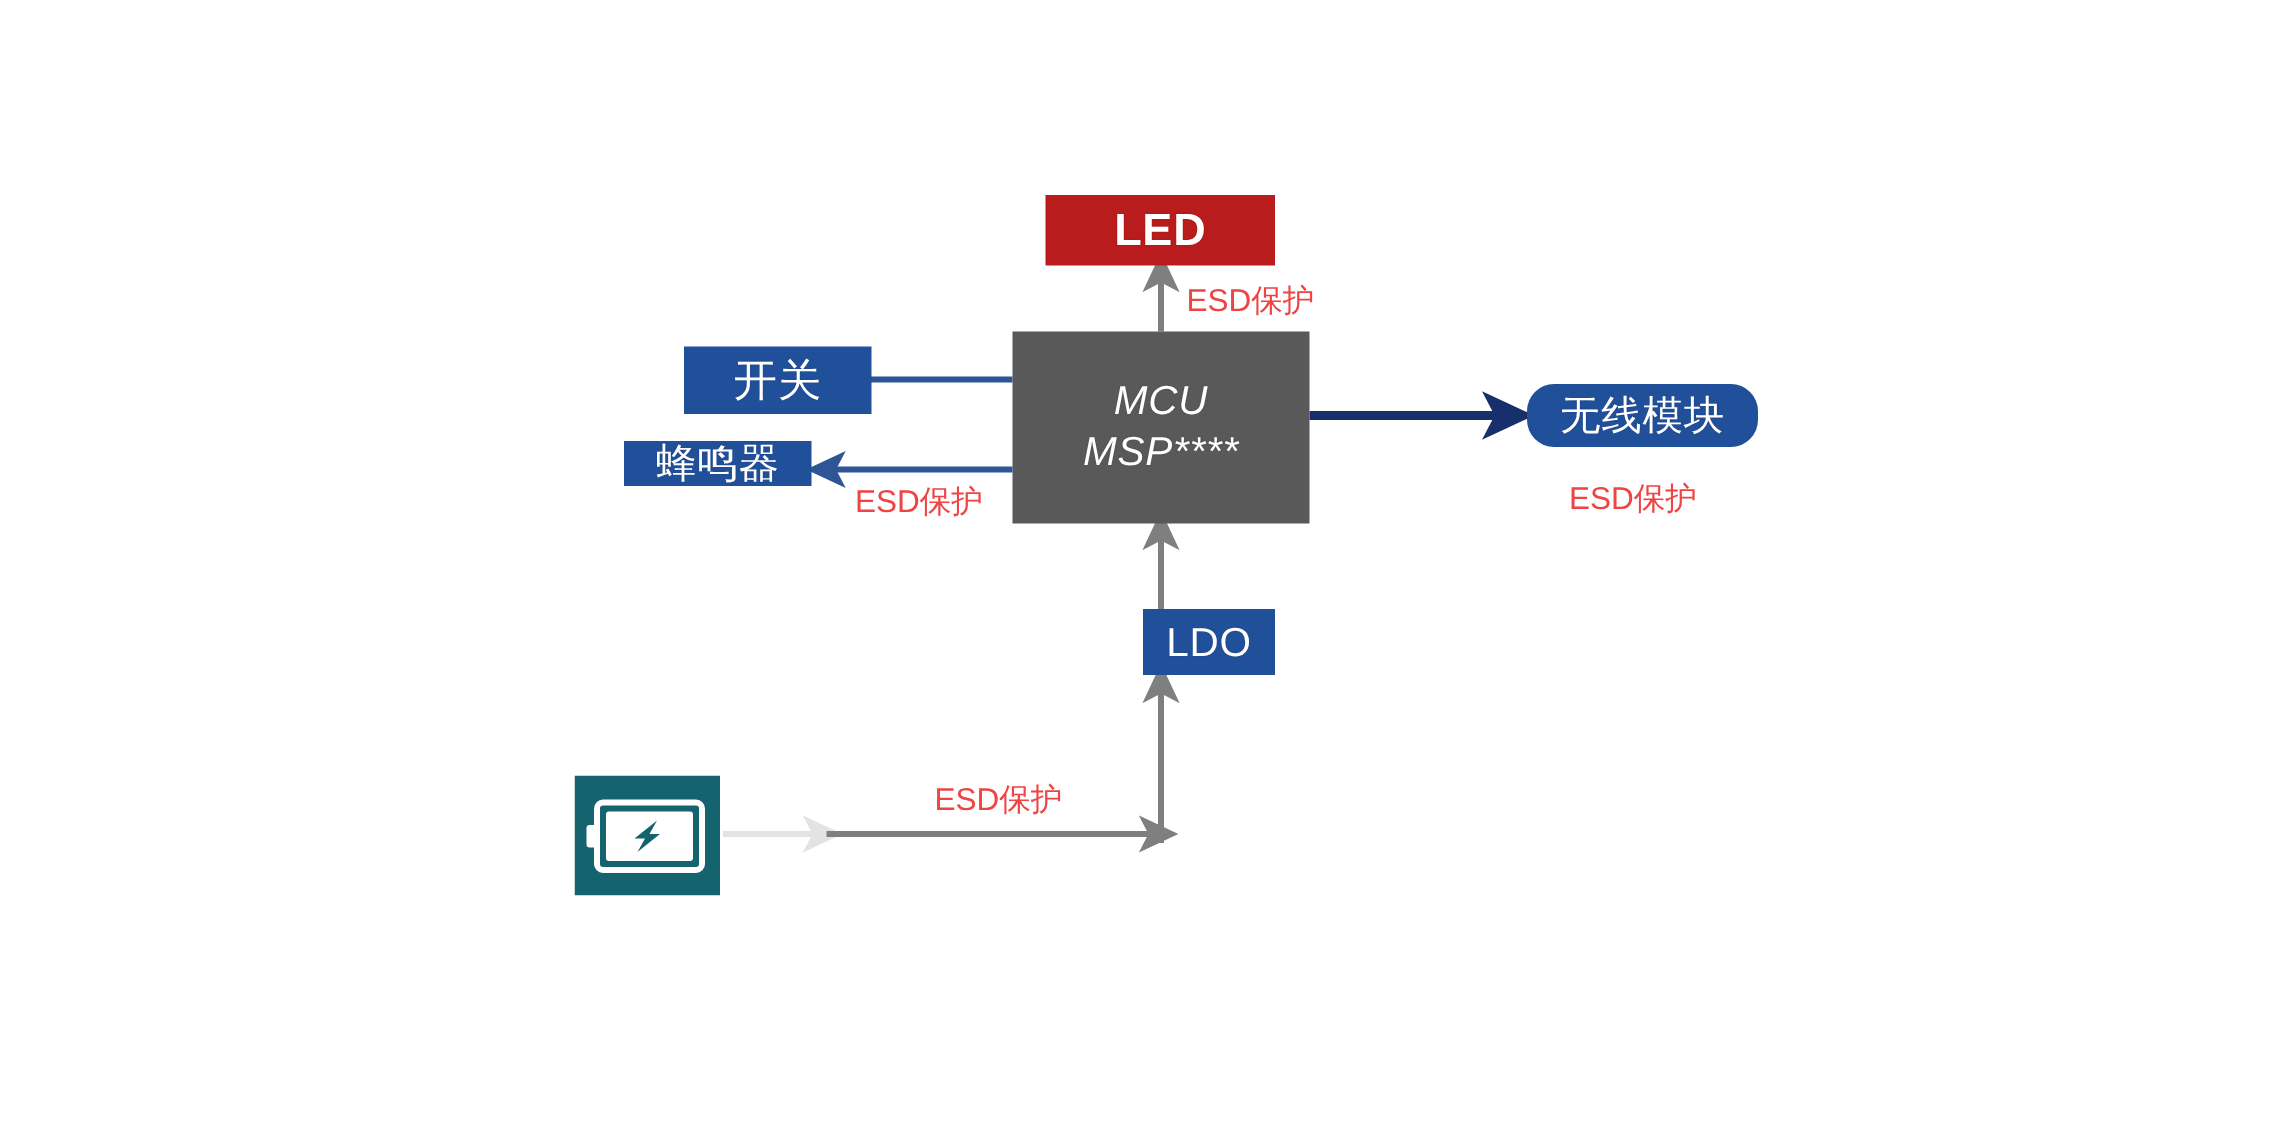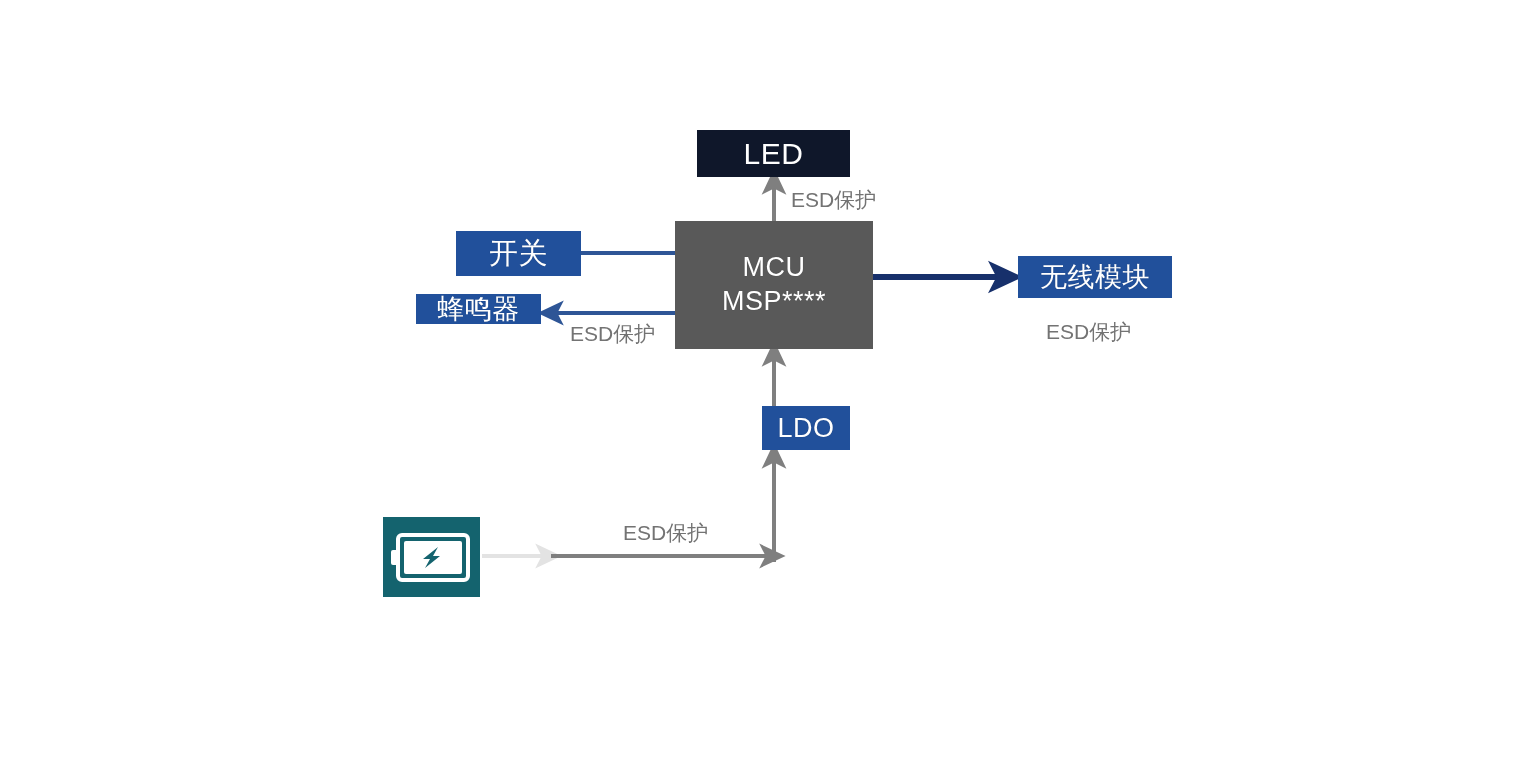--- a/index.html
+++ b/index.html
@@ -21,37 +21,37 @@
     position: absolute;
     display: flex;
     align-items: center;
     justify-content: center;
     box-sizing: border-box;
     color: #ffffff;
     letter-spacing: 0.5px;
     text-shadow: 0 0 1px rgba(0,0,0,0.25);
   }
   .node-blue   { background: #21509B; }
-  .node-orange { background: #0f172a; }
+  .node-orange { background: #b91c1c; font-weight: bold; }
   .node-gray   { background: #595959; }
 
   
   #node-led        { left: 697px; top: 130px;  width: 153px; height: 47px;  font-size: 30px; }
-  #node-mcu        { left: 675px; top: 221px;  width: 198px; height: 128px; font-size: 27px; flex-direction: column; line-height: 1.25; }
+  #node-mcu        { left: 675px; top: 221px;  width: 198px; height: 128px; font-size: 27px; flex-direction: column; line-height: 1.25; font-style: italic; }
   #node-switch     { left: 416px; top: 231px;  width: 125px; height: 45px;  font-size: 29px; margin-left: 40px; }
   #node-buzzer     { left: 416px; top: 294px;  width: 125px; height: 30px;  font-size: 27px; }
-  #node-wireless   { left: 1018px; top: 256px; width: 154px; height: 42px;  font-size: 27px; }
+  #node-wireless   { left: 1018px; top: 256px; width: 154px; height: 42px;  font-size: 27px; border-radius: 18px; }
   #node-ldo        { left: 730px; top: 406px;  width: 88px;  height: 44px;  font-size: 27px; margin-left: 32px; }
 
   .mcu-line { display: block; }
 
   
   .label {
     position: absolute;
-    color: #737373;
+    color: #ef4444;
     font-size: 21px;
     white-space: nowrap;
   }
   #label-esd-led       { left: 791px;  top: 186px; }
   #label-esd-buzzer    { left: 570px;  top: 320px; }
   #label-esd-wireless  { left: 1046px; top: 318px; }
   #label-esd-battery   { left: 623px;  top: 519px; }
 
   
   #wires {

